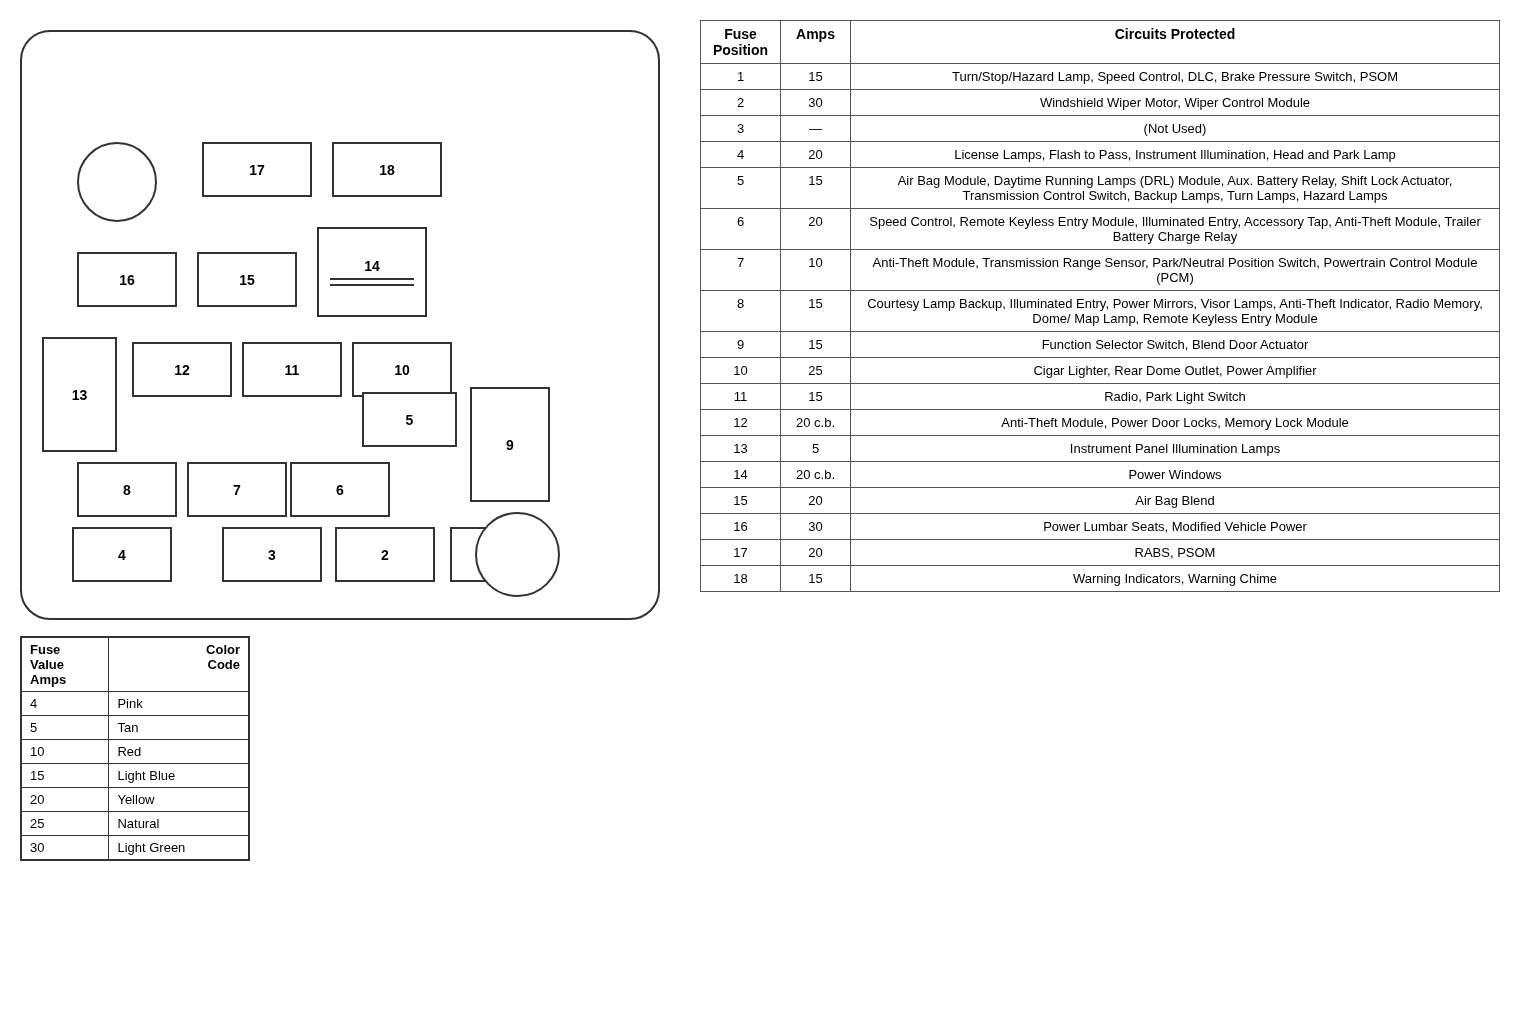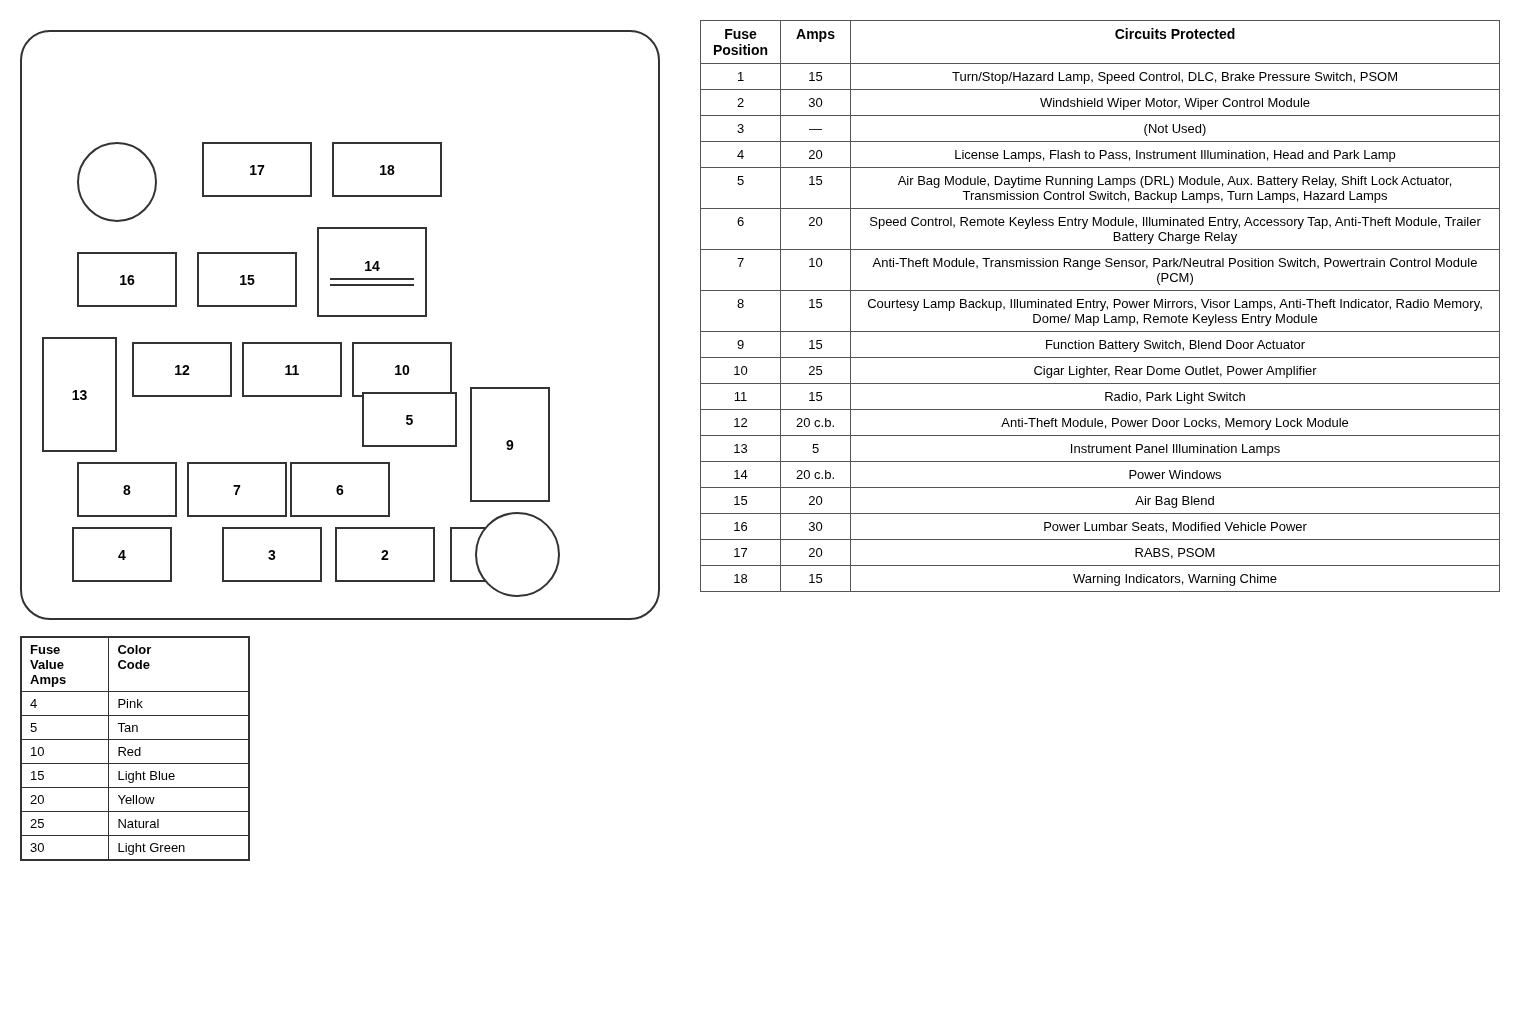--- a/index.html
+++ b/index.html
@@ -184,21 +184,21 @@
     </div>
 
   </div>
 
   <table class="legend-table">
     <thead>
       <tr>
         <th style="white-space:pre-line; text-align:left;">Fuse
 Value
 Amps</th>
-        <th style="white-space:pre-line; text-align:left;">Color
+        <th style="white-space:pre-line; text-align:right;">Color
 Code</th>
       </tr>
     </thead>
     <tbody id="legend-tbody">
     <tr>
           <td>4</td>
           <td>Pink</td>
         </tr>
         <tr>
           <td>5</td>
@@ -276,21 +276,21 @@
           <td>Anti-Theft Module, Transmission Range Sensor, Park/Neutral Position Switch, Powertrain Control Module (PCM)</td>
         </tr>
         <tr>
           <td>8</td>
           <td>15</td>
           <td>Courtesy Lamp Backup, Illuminated Entry, Power Mirrors, Visor Lamps, Anti-Theft Indicator, Radio Memory, Dome/ Map Lamp, Remote  Keyless Entry Module</td>
         </tr>
         <tr>
           <td>9</td>
           <td>15</td>
-          <td>Function Battery Switch, Blend Door Actuator</td>
+          <td>Function Selector Switch, Blend Door Actuator</td>
         </tr>
         <tr>
           <td>10</td>
           <td>25</td>
           <td>Cigar Lighter, Rear Dome Outlet, Power Amplifier</td>
         </tr>
         <tr>
           <td>11</td>
           <td>15</td>
           <td>Radio, Park Light Switch</td>

